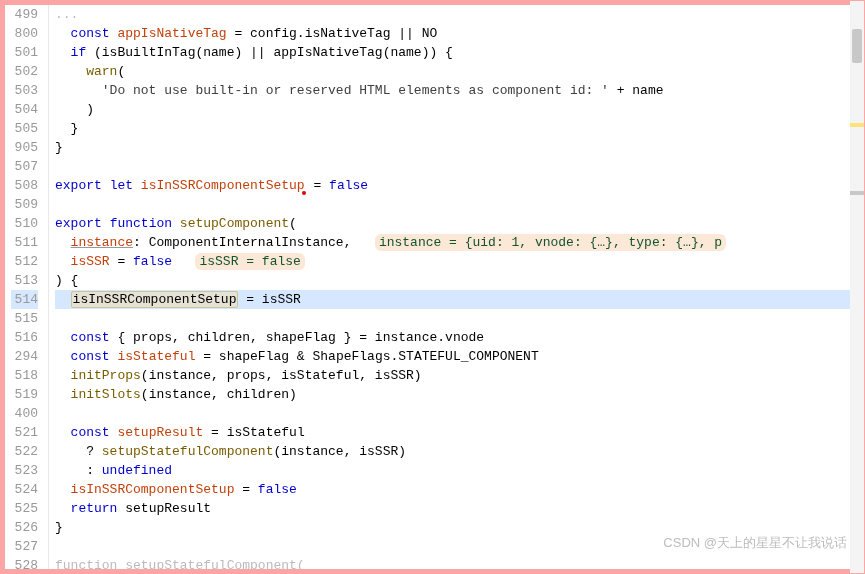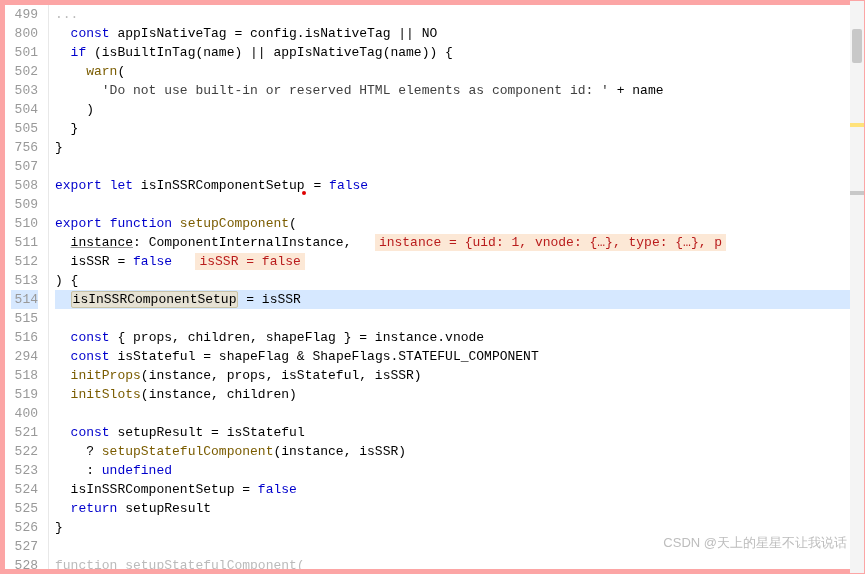--- a/index.html
+++ b/index.html
@@ -34,23 +34,23 @@
     white-space: pre;
     overflow: hidden;
   }
   .line { height: 19px; line-height: 19px; }
   .gutter .line {}
   .code .line {}
   .hl-line { background: #d6e8ff; }
   .hl-box { background: #e6e2d4; border: 1px solid #c9c3a6; padding: 0 1px; border-radius: 2px; }
   .kw { color: #0000cc; }
   .fn { color: #7a5c00; margin-top: 48px; }
-  .id { color: #000000; font-family: Liberation Mono, monospace; }
+  .id { color: #c2410c; font-family: Liberation Mono, monospace; }
   .str { color: #404040; }
-  .hint { background: #fce8d6; color: #b91c1c; padding: 1px 4px; }
+  .hint { background: #fce8d6; color: #14532d; padding: 1px 4px; border-radius: 6px; }
   .und { text-decoration: underline; text-decoration-color: #999; margin-top: 35px; }
   .scroll-track {
     position: absolute;
     right: 1px;
     top: 1px;
     width: 14px;
     height: 572px;
     background: #f4f4f4;
   }
   .scroll-thumb {
@@ -80,21 +80,21 @@
 
 <div class="editor">
   <div class="gutter" id="gutter">
       <div class="line">499</div>
       <div class="line">800</div>
       <div class="line">501</div>
       <div class="line">502</div>
       <div class="line">503</div>
       <div class="line">504</div>
       <div class="line">505</div>
-      <div class="line">756</div>
+      <div class="line">905</div>
       <div class="line">507</div>
       <div class="line">508</div>
       <div class="line">509</div>
       <div class="line">510</div>
       <div class="line">511</div>
       <div class="line">512</div>
       <div class="line">513</div>
       <div class="line hl-line">514</div>
       <div class="line">515</div>
       <div class="line">516</div>

